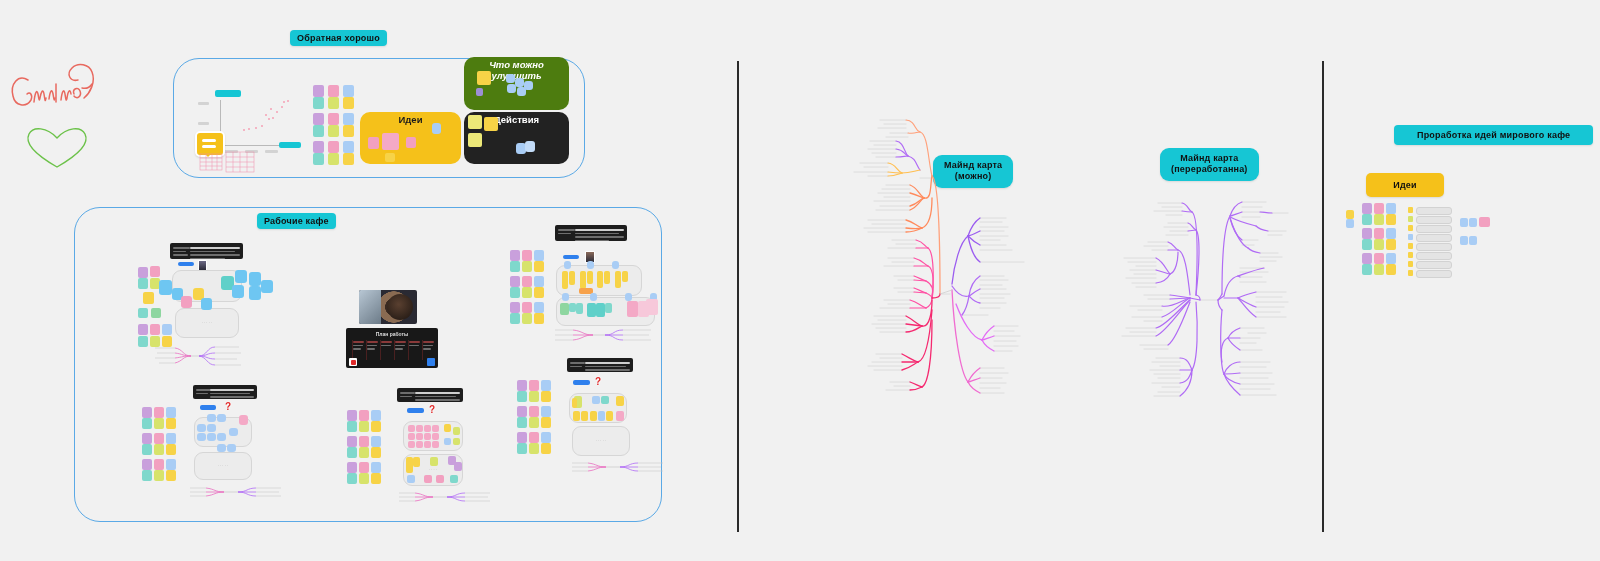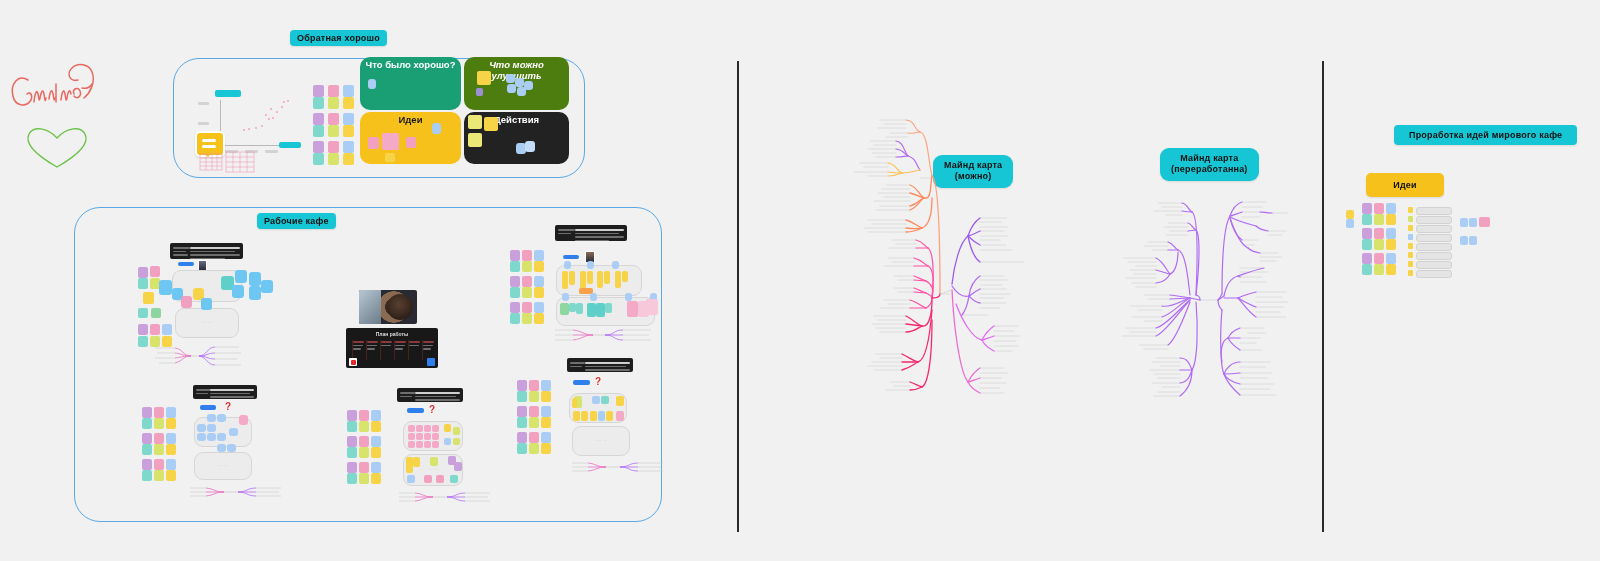--- a/index.html
+++ b/index.html
@@ -177,24 +177,20 @@
     <div class="note" style="left:30px;top:40px;width:11px;height:12px;background:#f7d347"></div>
 
     <div class="note" style="left:0;top:56px;width:11px;height:12px;background:#c9a0dc"></div>
     <div class="note" style="left:15px;top:56px;width:11px;height:12px;background:#f2a0c0"></div>
     <div class="note" style="left:30px;top:56px;width:11px;height:12px;background:#a9cdf5"></div>
     <div class="note" style="left:0;top:68px;width:11px;height:12px;background:#7fd8cc"></div>
     <div class="note" style="left:15px;top:68px;width:11px;height:12px;background:#d7e36b"></div>
     <div class="note" style="left:30px;top:68px;width:11px;height:12px;background:#f7d347"></div>
   </div>
 
-  <div class="quad green" style="left:360px;top:57px;width:101px;height:53px;">
-    <div class="qt">Что было хорошо?</div>
-    <div class="note sq" style="left:8px;top:22px;width:8px;height:10px;background:#a9cdf5"></div>
-  </div>
 
   <div class="quad orange" style="left:464px;top:57px;width:105px;height:53px;">
     <div class="qt">Что можно улучшить</div>
     <div class="note" style="left:13px;top:14px;width:14px;height:14px;background:#f7d347"></div>
     <div class="note" style="left:12px;top:31px;width:7px;height:8px;background:#9d8fd6"></div>
     <div class="note sq" style="left:42px;top:17px;width:9px;height:9px;background:#a9cdf5"></div>
     <div class="note sq" style="left:51px;top:21px;width:9px;height:9px;background:#a9cdf5"></div>
     <div class="note sq" style="left:43px;top:27px;width:9px;height:9px;background:#a9cdf5"></div>
     <div class="note sq" style="left:53px;top:30px;width:9px;height:9px;background:#a9cdf5"></div>
     <div class="note sq" style="left:60px;top:24px;width:9px;height:9px;background:#a9cdf5"></div>
@@ -993,21 +989,21 @@
       <path d="M140 194 C132 192,126 188,124 184"></path>
         <path d="M140 205 C132 198,126 190,124 184"></path>
       <path d="M128 148 C122 150,120 160,122 172"></path>
       <path d="M124 184 C120 176,120 140,122 120"></path>
       <path d="M122 104 C120 108,118 110,118 110"></path>
       <path d="M124 106 L118 110"></path>
         <path d="M122 120 C118 116,118 112,118 110"></path>
     </g>
   </svg>
 
-  <div class="pill" style="left:1394px;top:125px;padding:5px 15px;">Проработка идей мирового кафе</div>
+  <div class="pill" style="left:1394px;top:125px;padding:5px 23px;">Проработка идей мирового кафе</div>
 
   <div class="pill yellow" style="left:1366px;top:173px;width:60px;text-align:center;padding:7px 9px;border-radius:5px;">Идеи</div>
 
   <div class="note" style="left:1346px;top:210px;width:8px;height:9px;background:#f7d347"></div>
   <div class="note" style="left:1346px;top:219px;width:8px;height:9px;background:#a9cdf5"></div>
 
   <div class="abs" style="left:1362px;top:203px;width:48px;height:62px;">
     <div class="note" style="left:0;top:0;width:10px;height:11px;background:#c9a0dc"></div>
     <div class="note" style="left:12px;top:0;width:10px;height:11px;background:#f2a0c0"></div>
     <div class="note" style="left:24px;top:0;width:10px;height:11px;background:#a9cdf5"></div>

